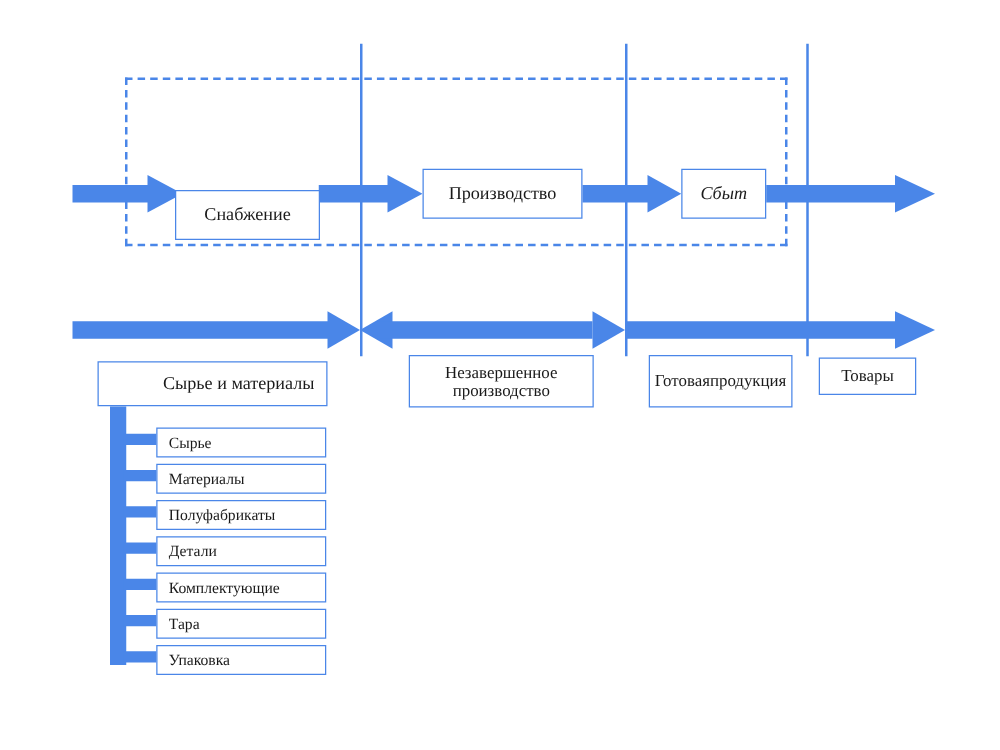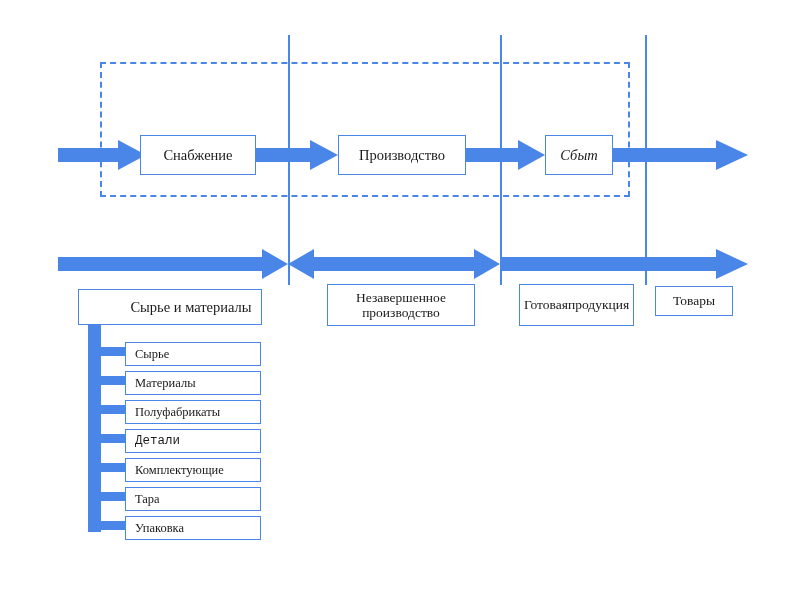--- a/index.html
+++ b/index.html
@@ -77,21 +77,21 @@
       <polygon points="314,249 288,264 314,279" fill="#4a86e8"></polygon>
       <rect x="302" y="257" width="172" height="14" fill="#4a86e8"></rect>
       <polygon points="474,249 500,264 474,279" fill="#4a86e8"></polygon>
     </g>
     <g>
       <rect x="500" y="257" width="224" height="14" fill="#4a86e8"></rect>
       <polygon points="716,249 748,264 716,279" fill="#4a86e8"></polygon>
     </g>
   </svg>
 
-  <div class="node-box proc-box" style="left:140px;top:135px;width:116px;height:40px;">
+  <div class="node-box proc-box" style="left:140px;top:152px;width:116px;height:40px;">
     <span>Снабжение</span>
   </div>
   <div class="node-box proc-box" style="left:338px;top:135px;width:128px;height:40px;">
     <span>Производство</span>
   </div>
   <div class="node-box proc-box" style="left:545px;top:135px;width:68px;height:40px;font-style:italic;">
     <span>Сбыт</span>
   </div>
 
   <div class="node-box parent-box" style="left:78px;top:289px;width:184px;height:36px;">
@@ -124,21 +124,21 @@
 
   <div class="node-box sub-box" style="left:125px;top:342px;width:136px;height:24px;">
     <span>Сырье</span>
   </div>
   <div class="node-box sub-box" style="left:125px;top:371px;width:136px;height:24px;">
     <span>Материалы</span>
   </div>
   <div class="node-box sub-box" style="left:125px;top:400px;width:136px;height:24px;">
     <span>Полуфабрикаты</span>
   </div>
-  <div class="node-box sub-box" style="left:125px;top:429px;width:136px;height:24px;font-family:Liberation Mono, monospace;">
+  <div class="node-box sub-box" style="left:125px;top:429px;width:136px;height:24px;">
     <span>Детали</span>
   </div>
   <div class="node-box sub-box" style="left:125px;top:458px;width:136px;height:24px;">
     <span>Комплектующие</span>
   </div>
   <div class="node-box sub-box" style="left:125px;top:487px;width:136px;height:24px;">
     <span>Тара</span>
   </div>
   <div class="node-box sub-box" style="left:125px;top:516px;width:136px;height:24px;">
     <span>Упаковка</span>

